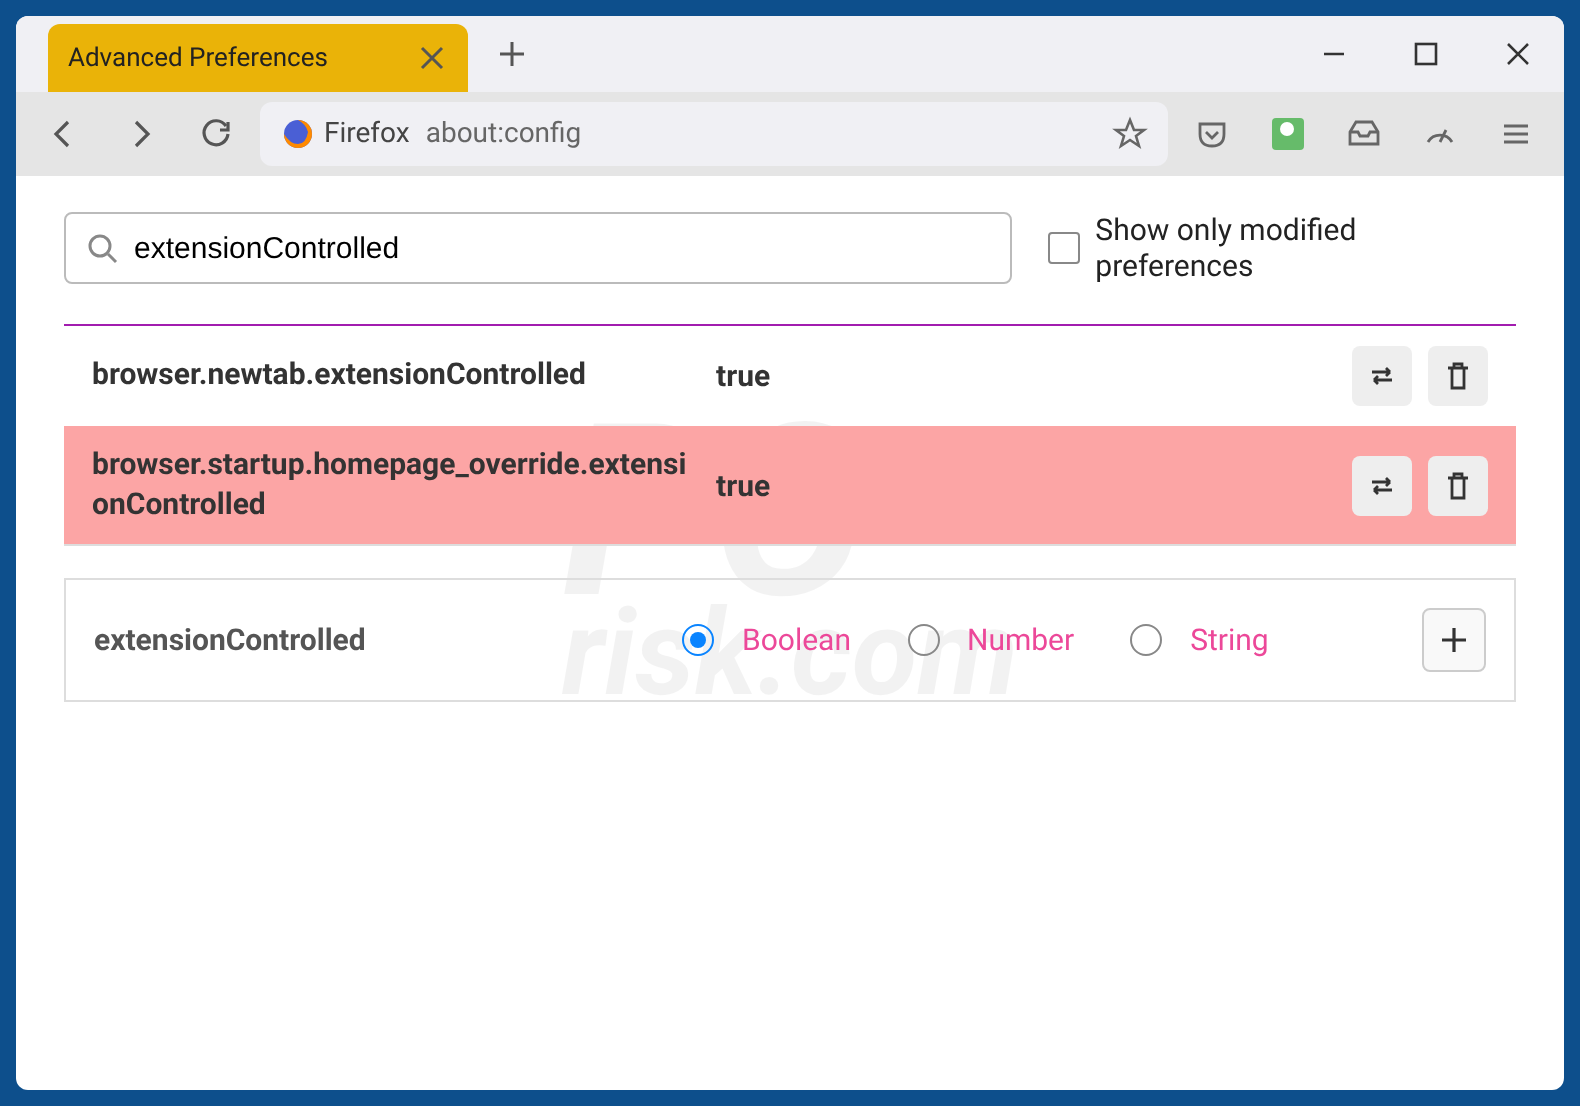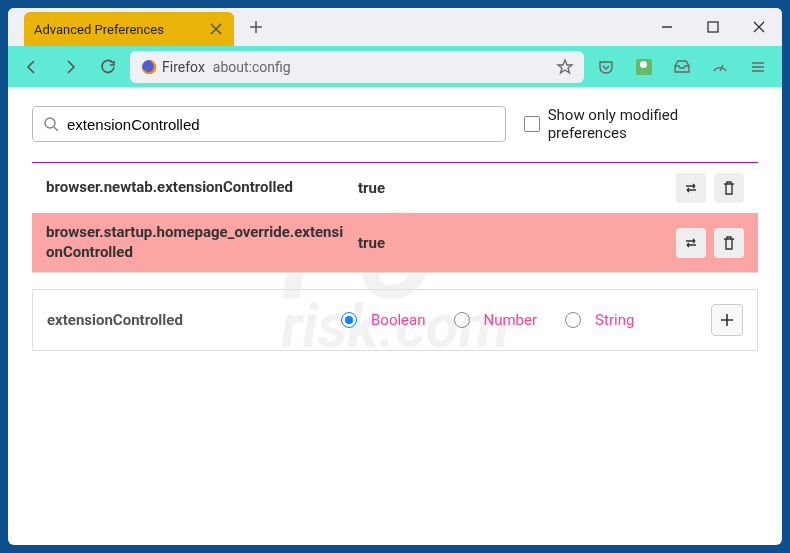--- a/index.html
+++ b/index.html
@@ -63,21 +63,21 @@
     .new-tab-btn { width: 28px; height: 28px; display:flex; align-items:center; justify-content:center; color: #555; font-size: 18px; margin-left: 8px; cursor:pointer; border-radius:4px; }
     .win-controls { margin-left: auto; display: flex; }
     .win-btn { width: 46px; height: 38px; display:flex; align-items:center; justify-content:center; font-size: 14px; cursor:pointer; }
     .win-btn svg { width: 12px; height: 12px; }
     
     .toolbar {
       display: flex;
       align-items: center;
       height: 42px;
       padding: 0 8px;
-      background: #5eead4;
+      background: #e5e5e5;
       border-bottom: 1px solid #e5e5e5;
       gap: 6px;
     }
     .tb-btn { width: 32px; height: 32px; display:flex; align-items:center; justify-content:center; border-radius:4px; cursor:pointer; color:#444; }
     .urlbar {
       flex: 1;
       display: flex;
       align-items: center;
       height: 32px;
       background: #f0f0f4;

